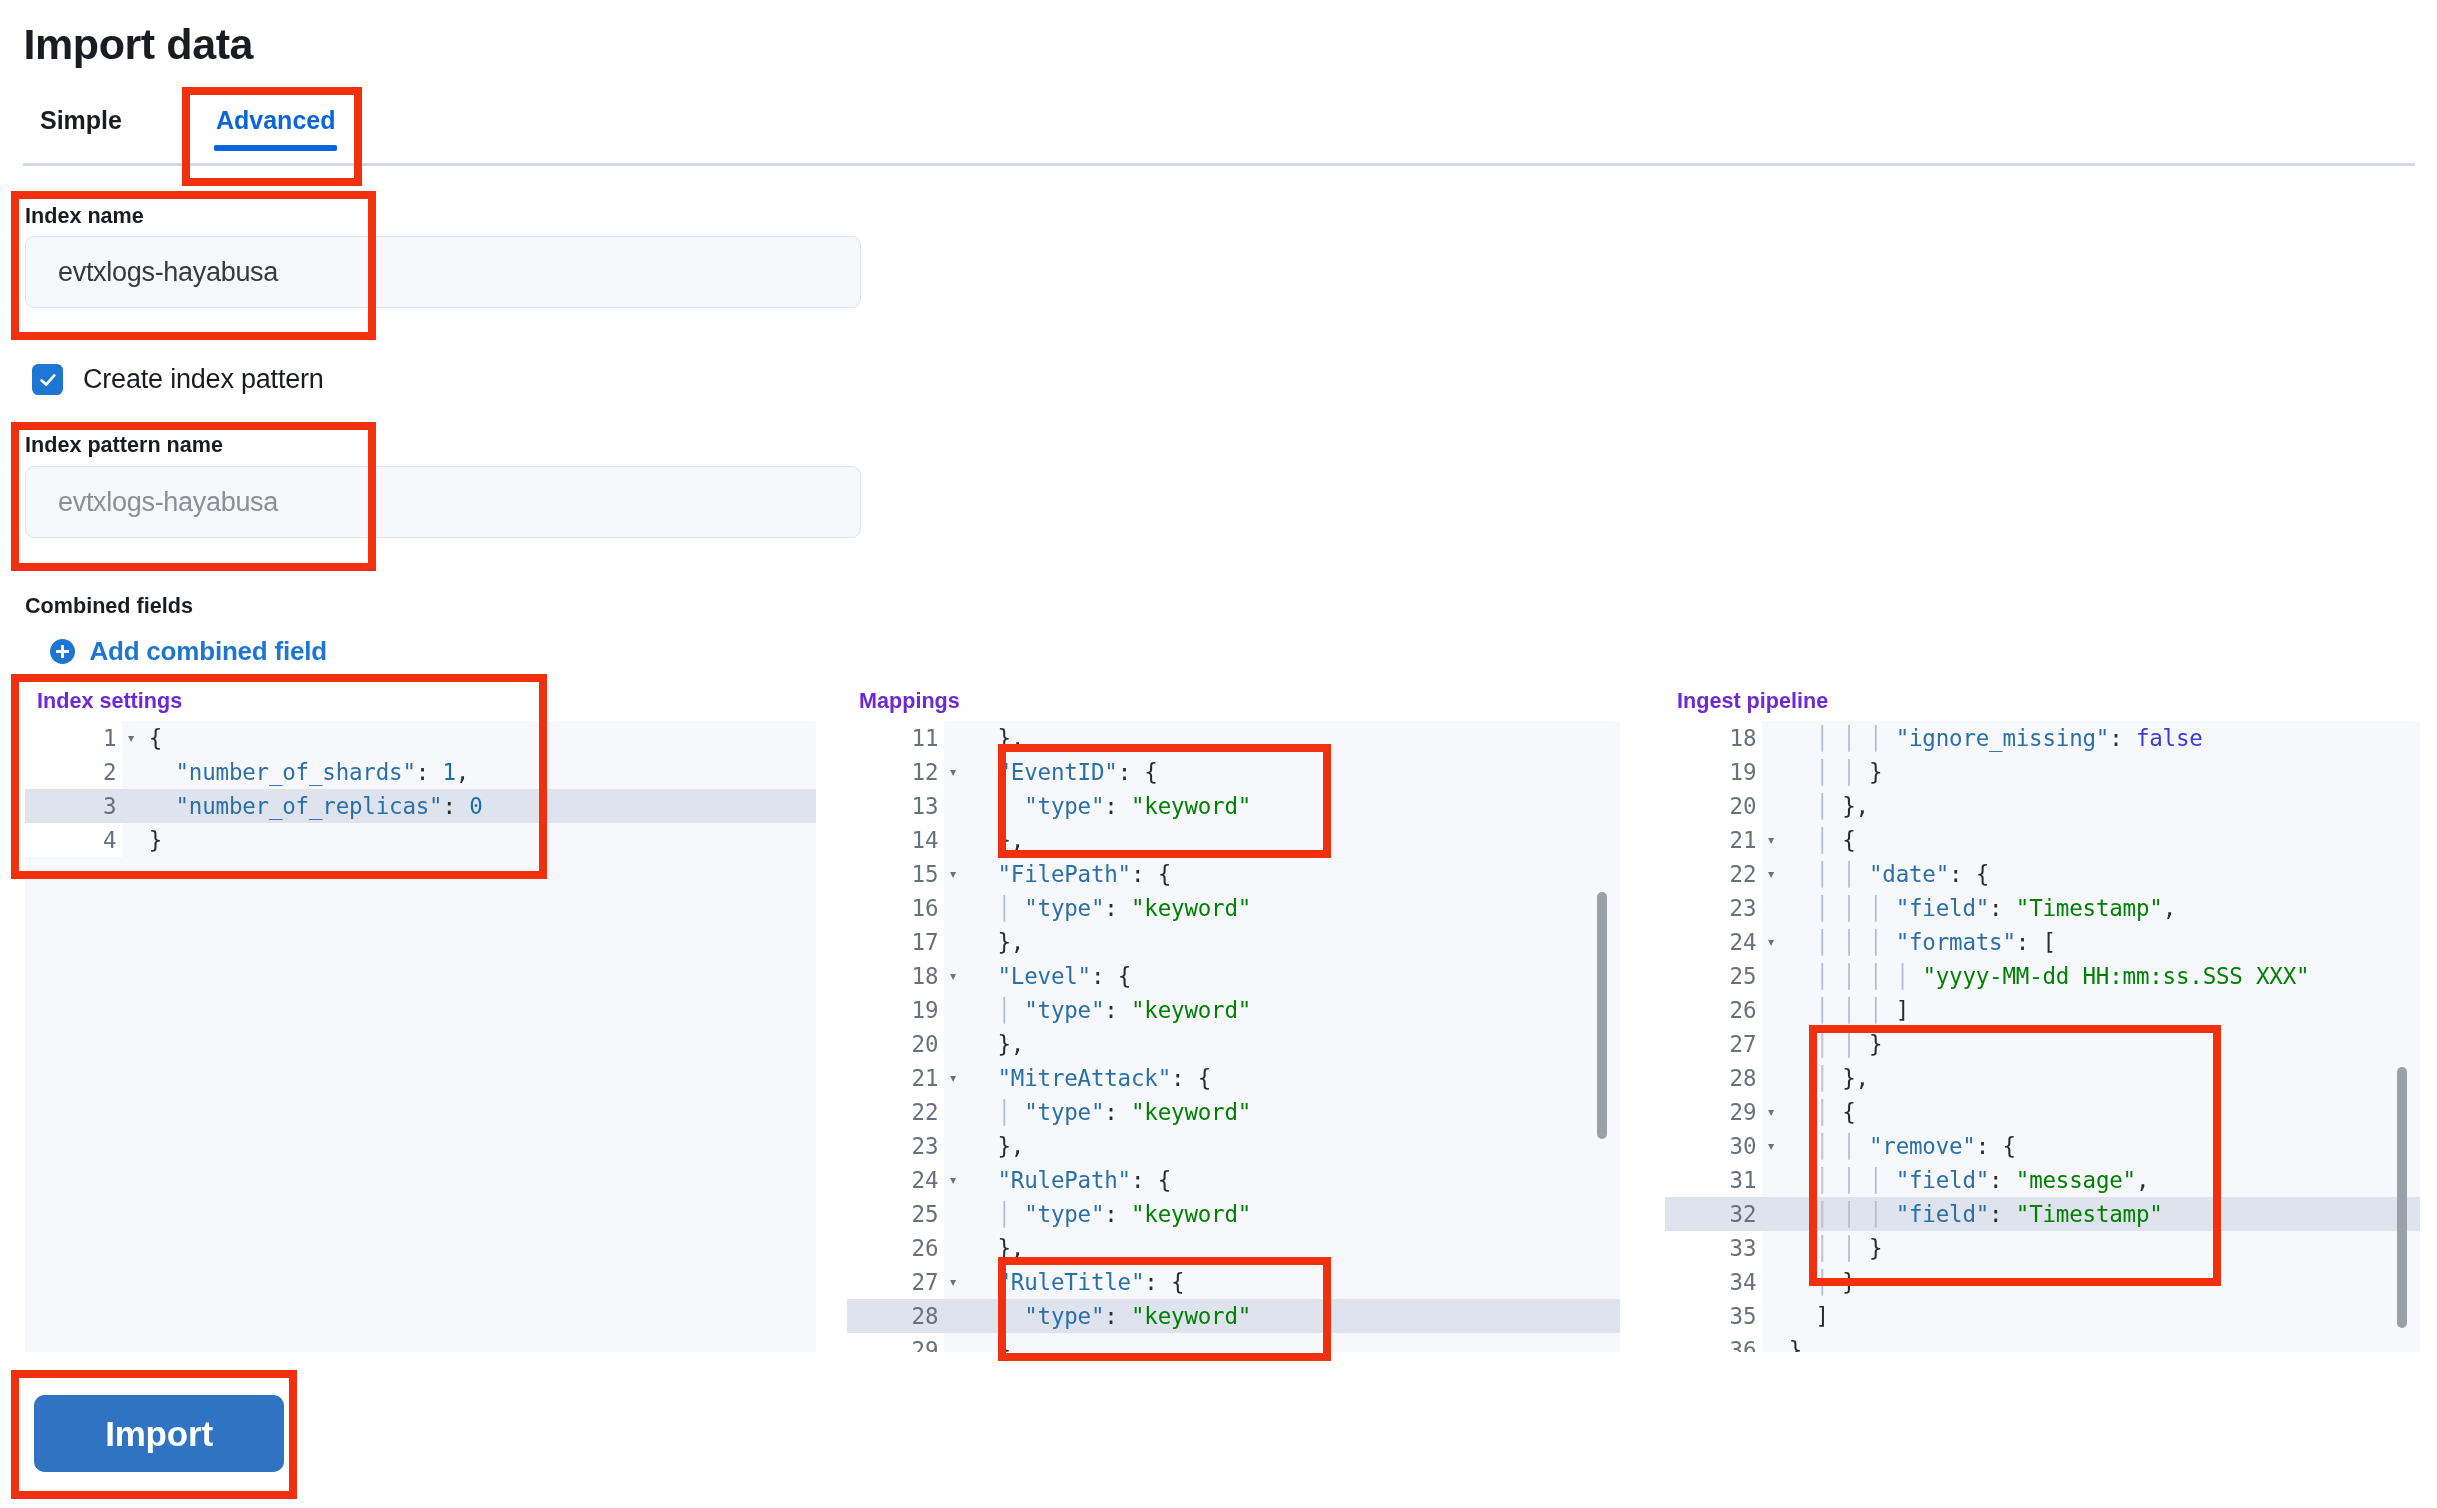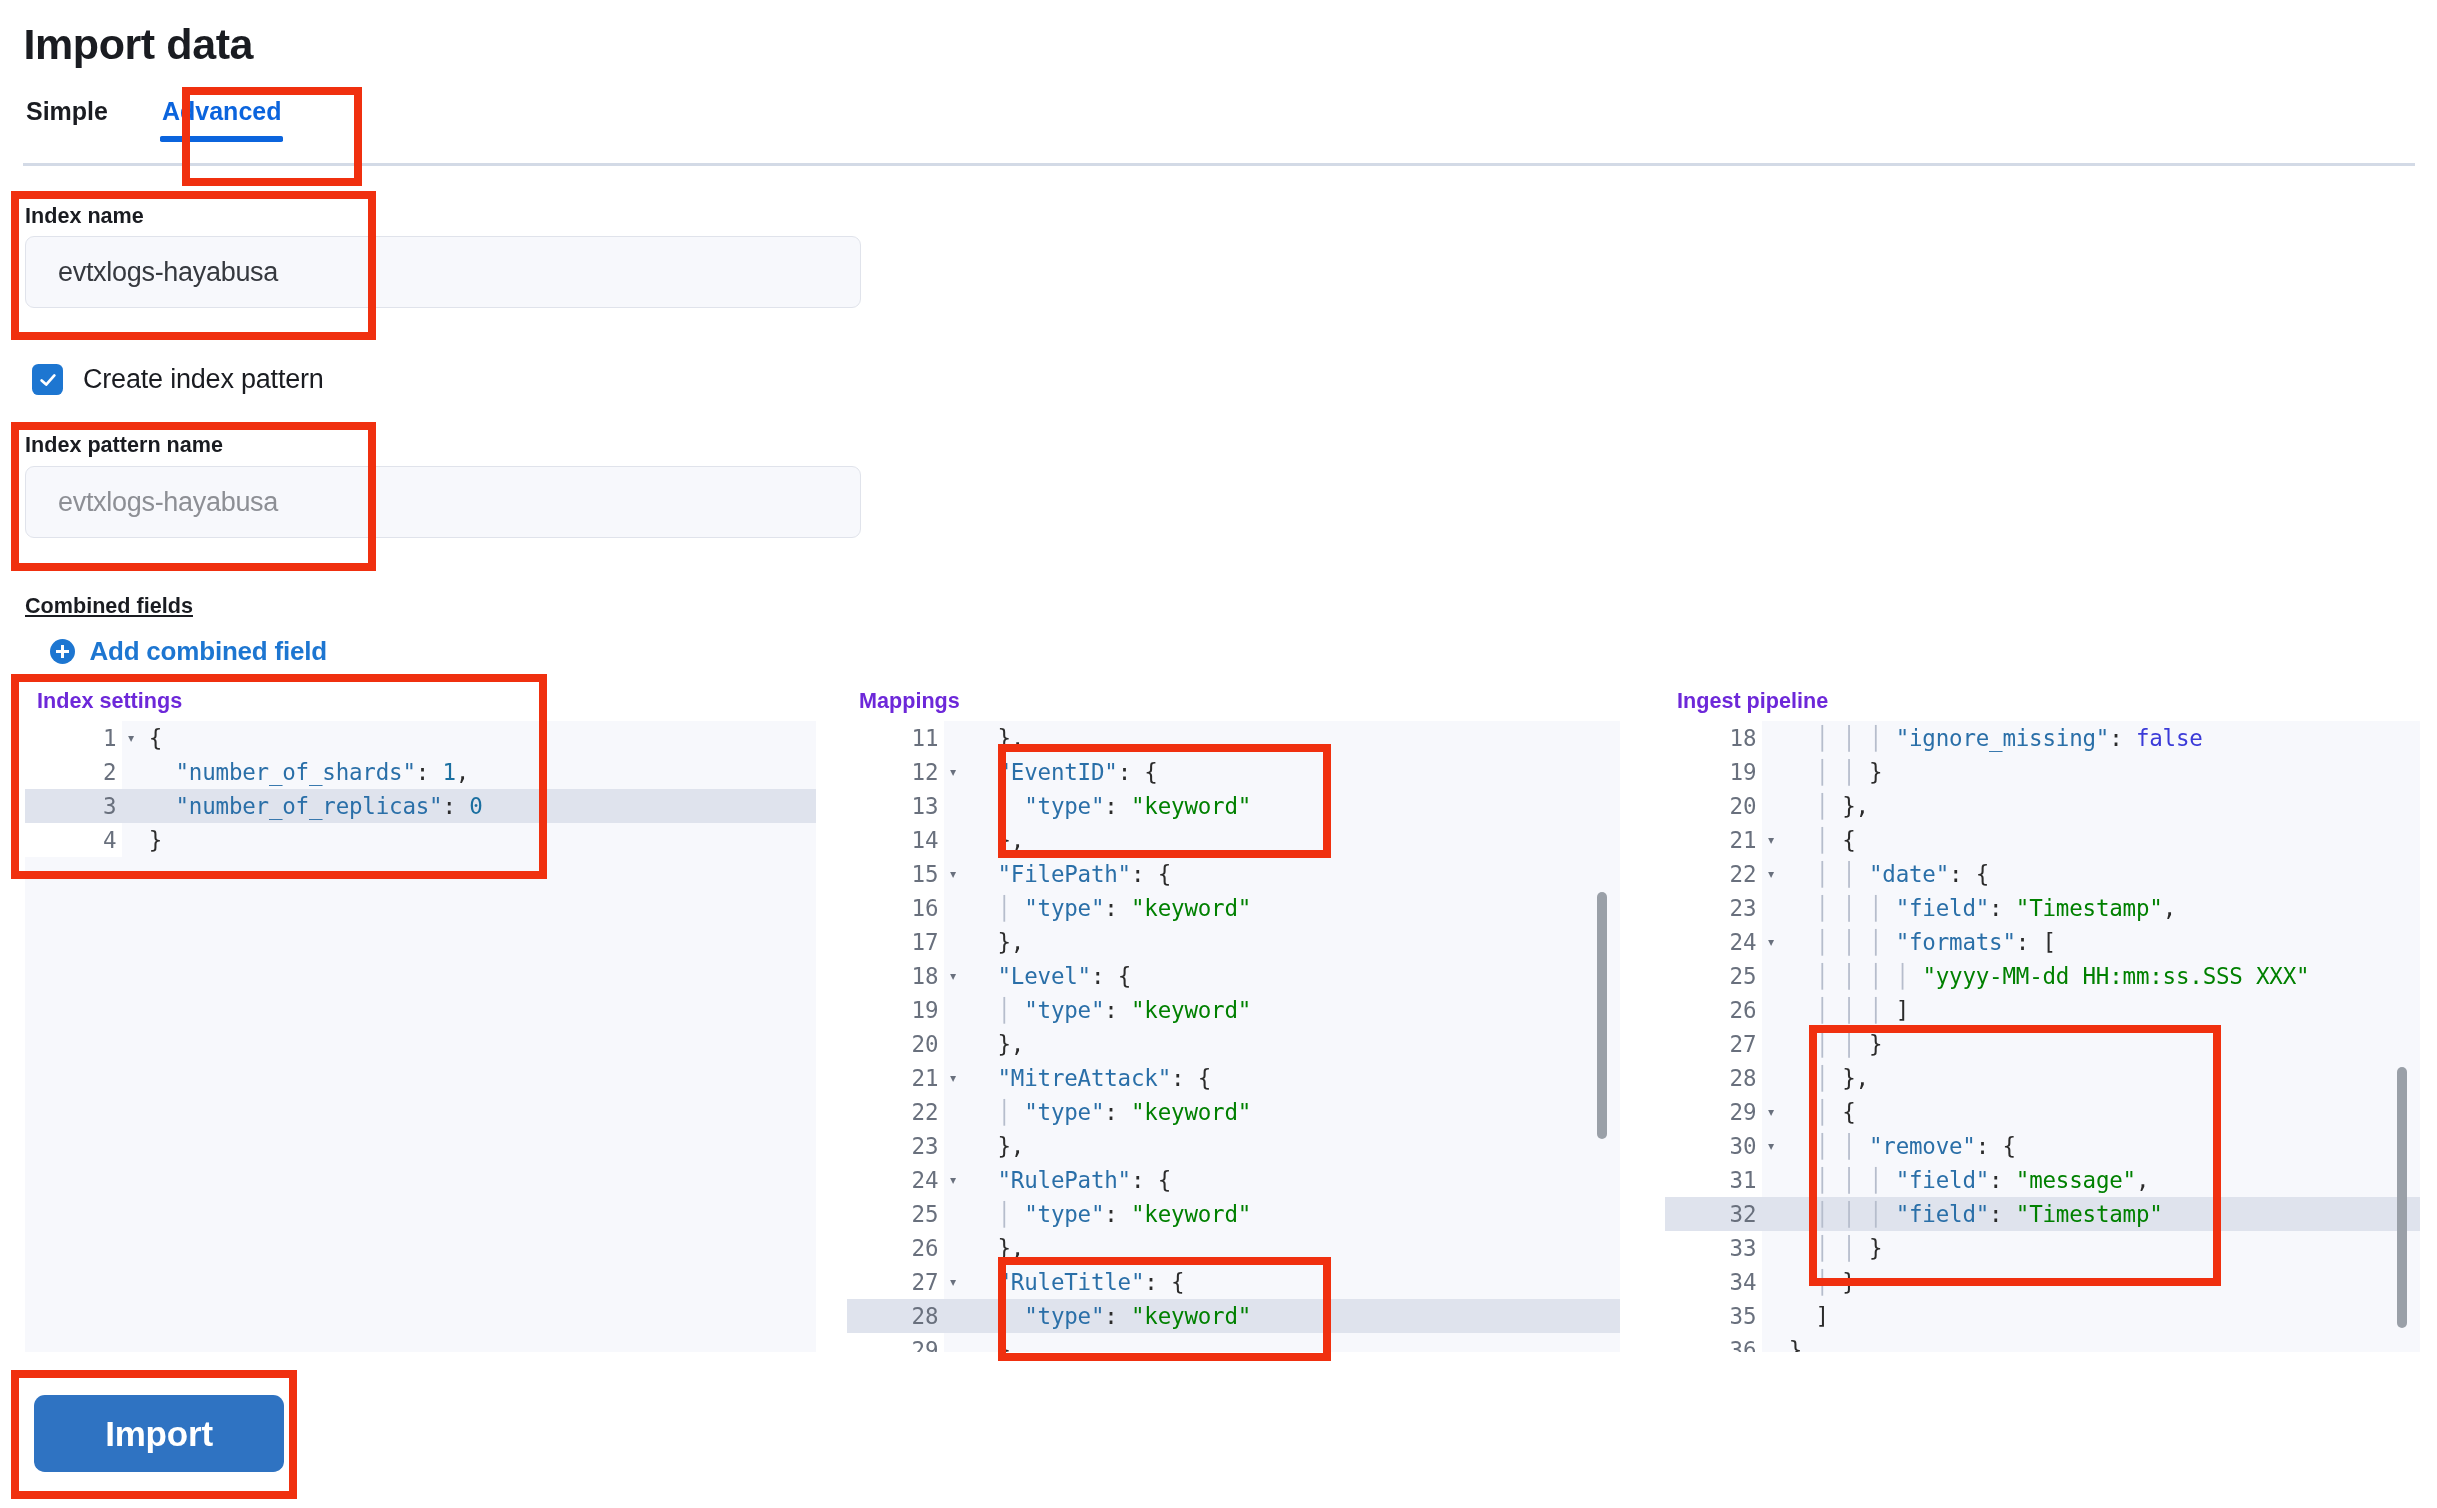--- a/index.html
+++ b/index.html
@@ -23,25 +23,26 @@
     top: 20px;
     font-size: 43px;
     font-weight: bold;
     letter-spacing: -0.4px;
     color: #1a1c21;
   }
 
   
   .tabs {
     position: absolute;
-    left: 26px;
+    left: 40px;
     top: 99px;
     display: flex;
-    align-items: flex-start;
+    align-items: center;
     height: 61px;
+    gap: 40px;
   }
   .tab {
     font-size: 25px;
     font-weight: bold;
     color: #1a1c21;
     padding: 0 27px 18px 0;
     position: relative;
     cursor: pointer;
     line-height: 1;
   }
@@ -123,21 +124,20 @@
     letter-spacing: -0.2px;
   }
 
   
   #combined-fields-label {
     position: absolute;
     left: 25px;
     top: 593px;
     font-size: 21.6px;
     font-weight: bold;
-    text-decoration: underline;
   }
   .add-combined {
     position: absolute;
     left: 50px;
     top: 636px;
     display: flex;
     align-items: center;
     cursor: pointer;
   }
   .plus-icon {

